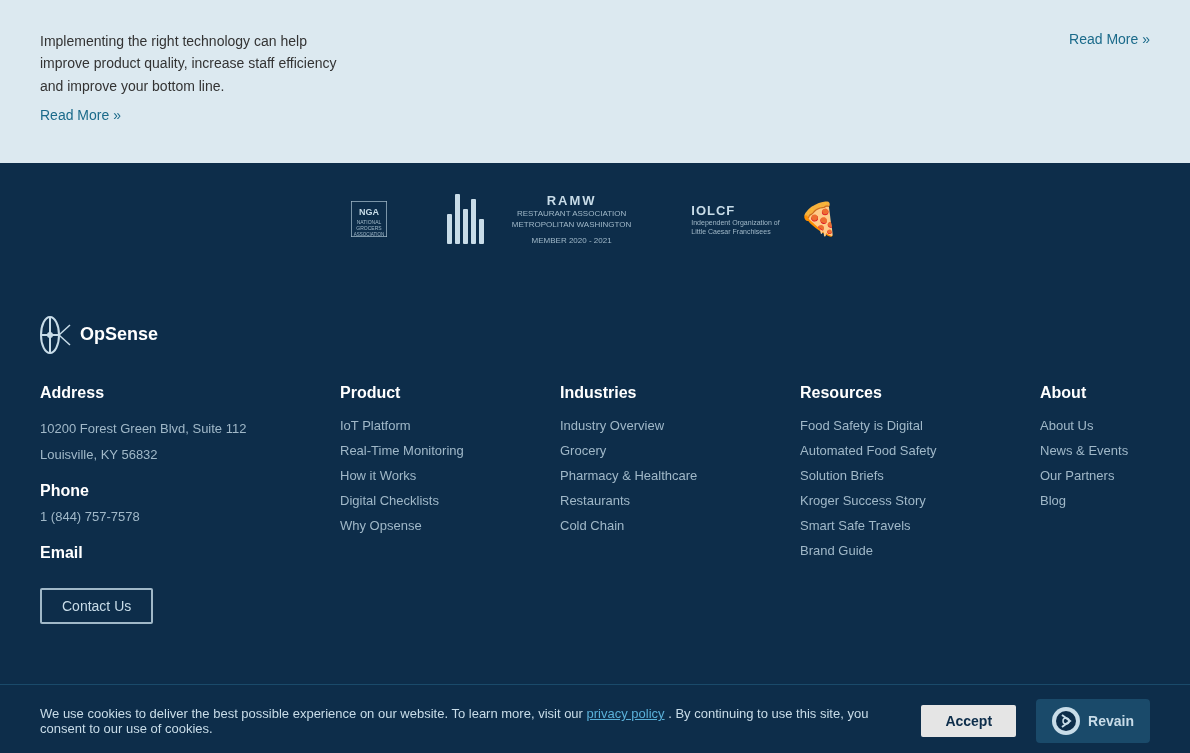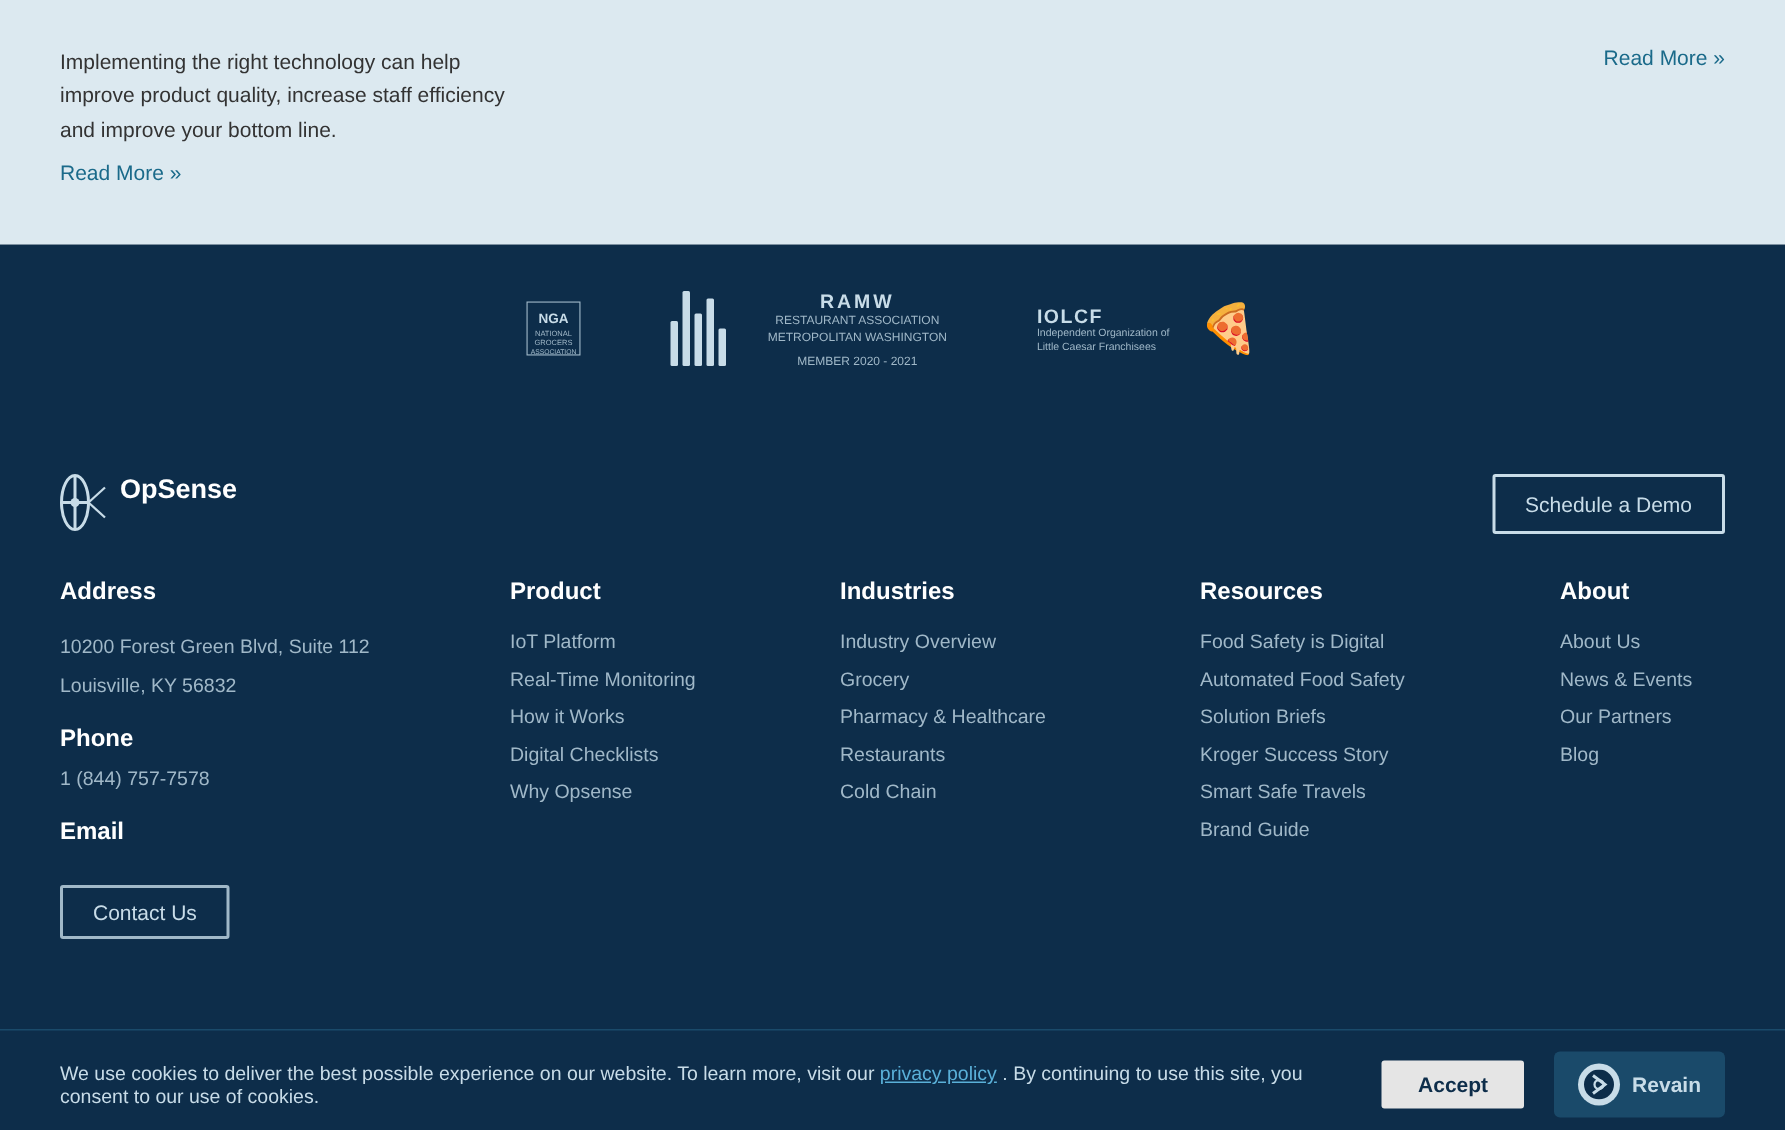--- a/index.html
+++ b/index.html
@@ -93,21 +93,21 @@
       padding: 40px 40px 30px 40px;
     }
     .footer-top {
       display: flex;
       justify-content: space-between;
       align-items: flex-start;
       margin-bottom: 30px;
     }
     .footer-logo {
       display: flex;
-      align-items: flex-start;
+      align-items: center;
       gap: 8px;
       color: #fff;
       font-size: 20px;
       font-weight: bold;
     }
     .schedule-btn {
       background: transparent;
       border: 2px solid #c8dce8;
       color: #c8dce8;
       padding: 10px 20px;
@@ -275,21 +275,20 @@
       <svg width="32" height="38" viewBox="0 0 32 38">
         <ellipse cx="10" cy="19" rx="9" ry="18" fill="none" stroke="#c8dce8" stroke-width="2"></ellipse>
         <line x1="10" y1="1" x2="10" y2="37" stroke="#c8dce8" stroke-width="2"></line>
         <line x1="1" y1="19" x2="19" y2="19" stroke="#c8dce8" stroke-width="2"></line>
         <circle cx="10" cy="19" r="3" fill="#c8dce8"></circle>
         <line x1="19" y1="19" x2="30" y2="9" stroke="#c8dce8" stroke-width="1.5"></line>
         <line x1="19" y1="19" x2="30" y2="29" stroke="#c8dce8" stroke-width="1.5"></line>
       </svg>
       <span style="font-size:18px;font-weight:bold;color:#fff;">OpSense</span>
     </div>
-    <button class="schedule-btn">Schedule a Demo</button>
   </div>
 
   <div class="footer-columns">
 
     <div class="footer-col">
       <div class="footer-col-title">Address</div>
       <div class="footer-info">10200 Forest Green Blvd, Suite 112</div>
       <div class="footer-info" style="margin-top:-12px;">Louisville, KY 56832</div>
 
       <div class="footer-col-title" style="margin-top:8px;">Phone</div>

